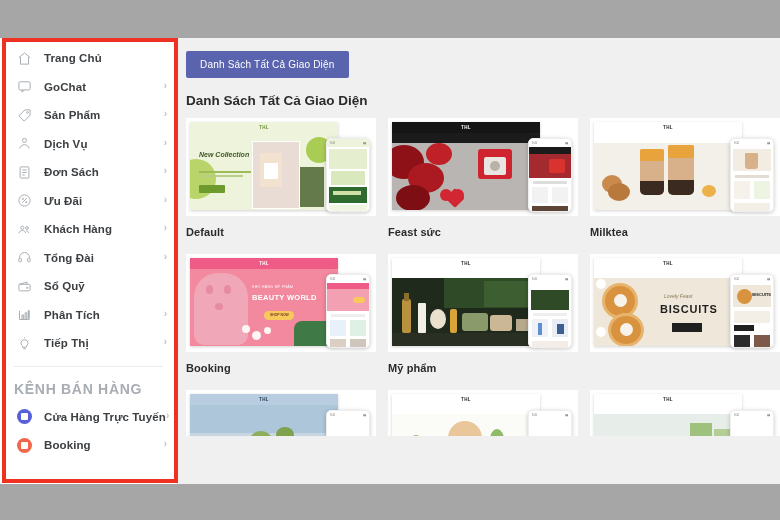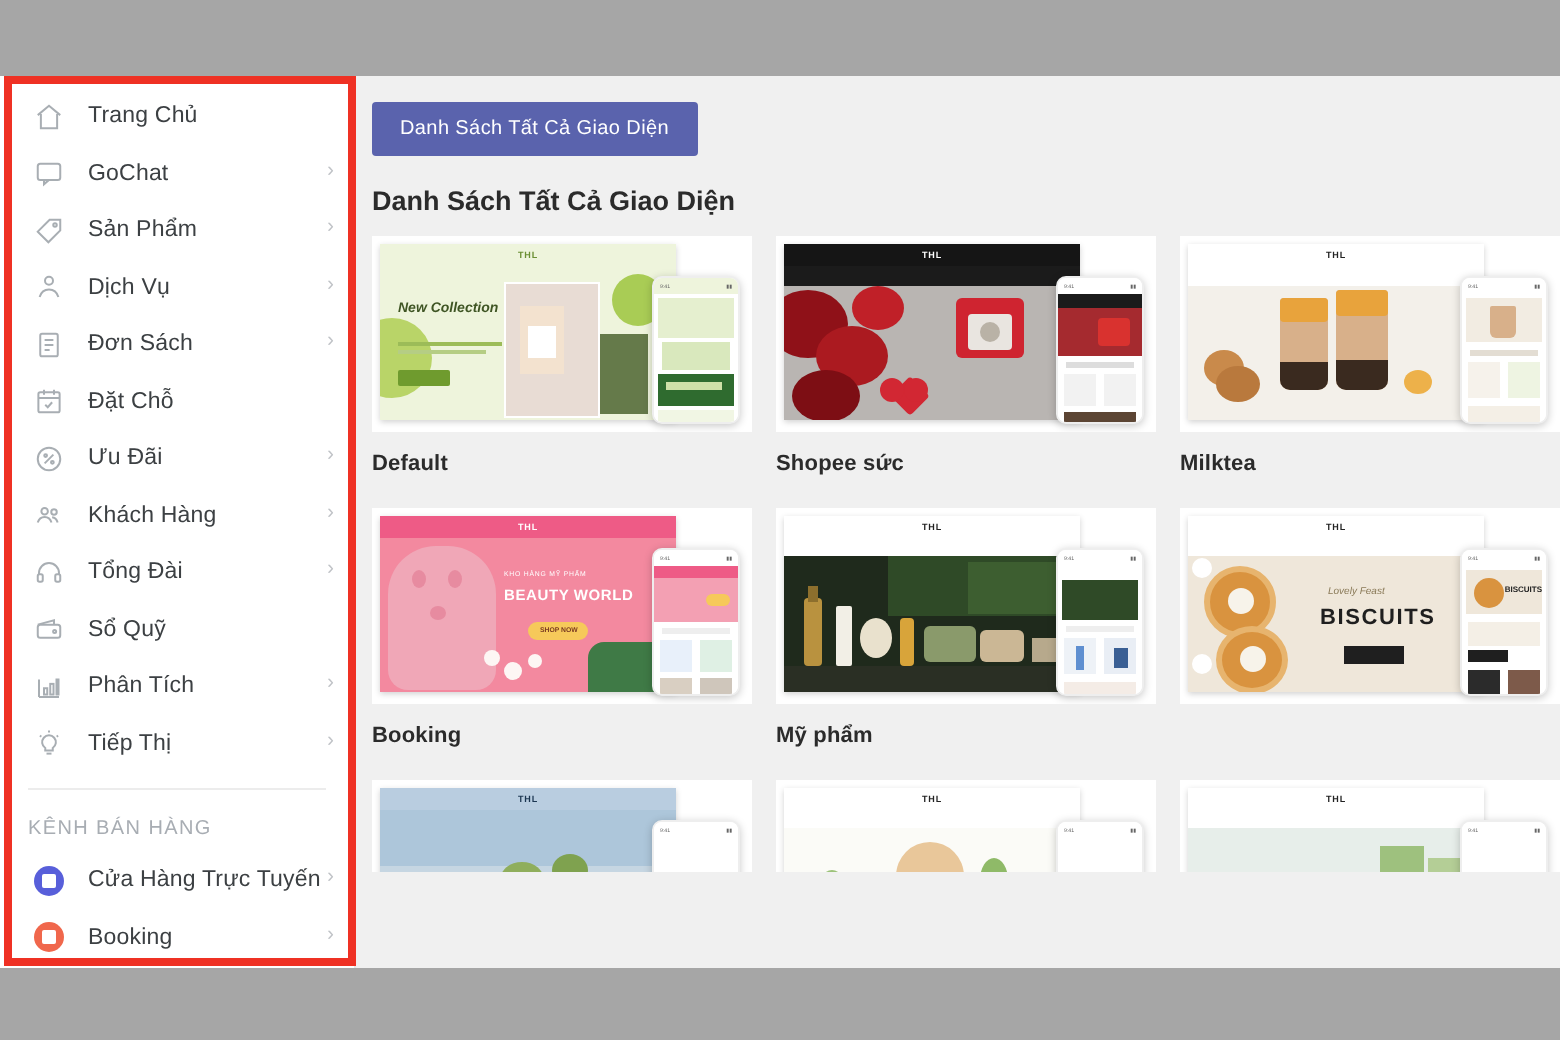--- a/index.html
+++ b/index.html
@@ -18,21 +18,21 @@
   
   .app{position:absolute;left:0;top:38px;width:780px;height:446px;background:#f0f0f0;overflow:hidden;}
 
   
   .sidebar{
     position:absolute;left:0;top:0;width:178px;height:446px;
     background:#ffffff;box-sizing:border-box;
     border-right:1px solid #e8e8e8;
     overflow:hidden;
   }
-  .nav-list{padding:6px 0 0 0;}
+  .nav-list{padding:6px 0 0 0;font-weight:bold;}
   .nav-item{
     position:relative;display:flex;align-items:center;
     height:28.5px;padding:0 10px 0 14px;box-sizing:border-box;
     cursor:pointer;
   }
   .nav-ico{
     width:20px;height:20px;flex:0 0 20px;
     display:flex;align-items:center;justify-content:center;
     color:#9aa0a6;opacity:.85;
   }
@@ -40,21 +40,21 @@
   .nav-label{
     margin-left:10px;font-size:11.5px;color:#3c4043;
     letter-spacing:.1px;white-space:nowrap;
   }
   .nav-chev{
     margin-left:auto;font-size:10px;color:#c0c3c7;line-height:1;
     transform:translateY(-1px);
   }
   .nav-sep{height:1px;background:#ececec;margin:8px 14px 0 14px;}
   .nav-group-title{
-    font-size:10px;color:#a8adb3;letter-spacing:.7px;
+    font-size:14px;color:#a8adb3;letter-spacing:.7px;
     padding:14px 0 6px 14px;text-transform:uppercase;white-space:nowrap;
   }
   .badge-ico{
     width:15px;height:15px;border-radius:50%;
     display:flex;align-items:center;justify-content:center;
     box-sizing:border-box;
   }
   .badge-ico i{display:block;width:7px;height:7px;background:#fff;border-radius:1px;}
   .badge-blue{background:#3b44d4;}
   .badge-orange{background:#ee4d2d;}
@@ -179,30 +179,20 @@
           <span class="nav-ico">
             <svg width="15" height="15" viewBox="0 0 24 24" fill="none" stroke="currentColor" stroke-width="1.6">
                 <rect x="5" y="3" width="14" height="18" rx="1.5"></rect>
                 <path d="M8.5 8h7M8.5 12h7M8.5 16h4"></path>
               </svg>
           </span>
           <span class="nav-label">Đơn Sách</span>
           <span class="nav-chev">›</span>
         </div>
 
-        <div class="nav-item">
-          <span class="nav-ico">
-            <svg width="15" height="15" viewBox="0 0 24 24" fill="none" stroke="currentColor" stroke-width="1.6">
-                <rect x="3.5" y="5" width="17" height="16" rx="1.5"></rect>
-                <path d="M3.5 9.5h17M8 3v4M16 3v4M9 15l2 2 3.5-4"></path>
-              </svg>
-          </span>
-          <span class="nav-label">Đặt Chỗ</span>
-          <span class="nav-chev"></span>
-        </div>
 
         <div class="nav-item">
           <span class="nav-ico">
             <svg width="15" height="15" viewBox="0 0 24 24" fill="none" stroke="currentColor" stroke-width="1.6">
                 <circle cx="12" cy="12" r="9"></circle>
                 <path d="M8.5 15.5l7-7"></path>
                 <circle cx="9.3" cy="9.3" r="1.1"></circle>
                 <circle cx="14.7" cy="14.7" r="1.1"></circle>
               </svg>
           </span>
@@ -370,21 +360,21 @@
                 <div class="rect" style="left:0;top:0;width:42px;height:7px;background:#1b1b1b;"></div>
                 <div class="rect" style="left:0;top:7px;width:42px;height:24px;background:#a52a2f;"></div>
                 <div class="rect" style="left:20px;top:12px;width:16px;height:14px;background:#d9322f;border-radius:2px;"></div>
                 <div class="rect" style="left:4px;top:34px;width:34px;height:3px;background:#ddd;"></div>
                 <div class="rect" style="left:3px;top:40px;width:16px;height:16px;background:#f2f2f2;"></div>
                 <div class="rect" style="left:23px;top:40px;width:16px;height:16px;background:#f2f2f2;"></div>
                 <div class="rect" style="left:3px;top:59px;width:36px;height:12px;background:#5c4534;"></div>
               </div>
             </div>
           </div>
-          <div class="card-label">Shopee sức</div>
+          <div class="card-label">Feast sức</div>
         </div>
 
         <div class="card">
           <div class="thumb">
             <div class="browser">
               <div class="bbar" style="background:#fff;color:#222;">THL</div>
               <div class="bhero" style="background:#f3f0ea;">
                 <div class="rect" style="left:0;top:0;width:150px;height:10px;background:#fff;"></div>
                 <div class="rect" style="left:46px;top:16px;width:24px;height:46px;background:#d8b08a;border-radius:2px 2px 5px 5px;"></div>
                 <div class="rect" style="left:46px;top:16px;width:24px;height:12px;background:#e8a33c;border-radius:2px;"></div>

